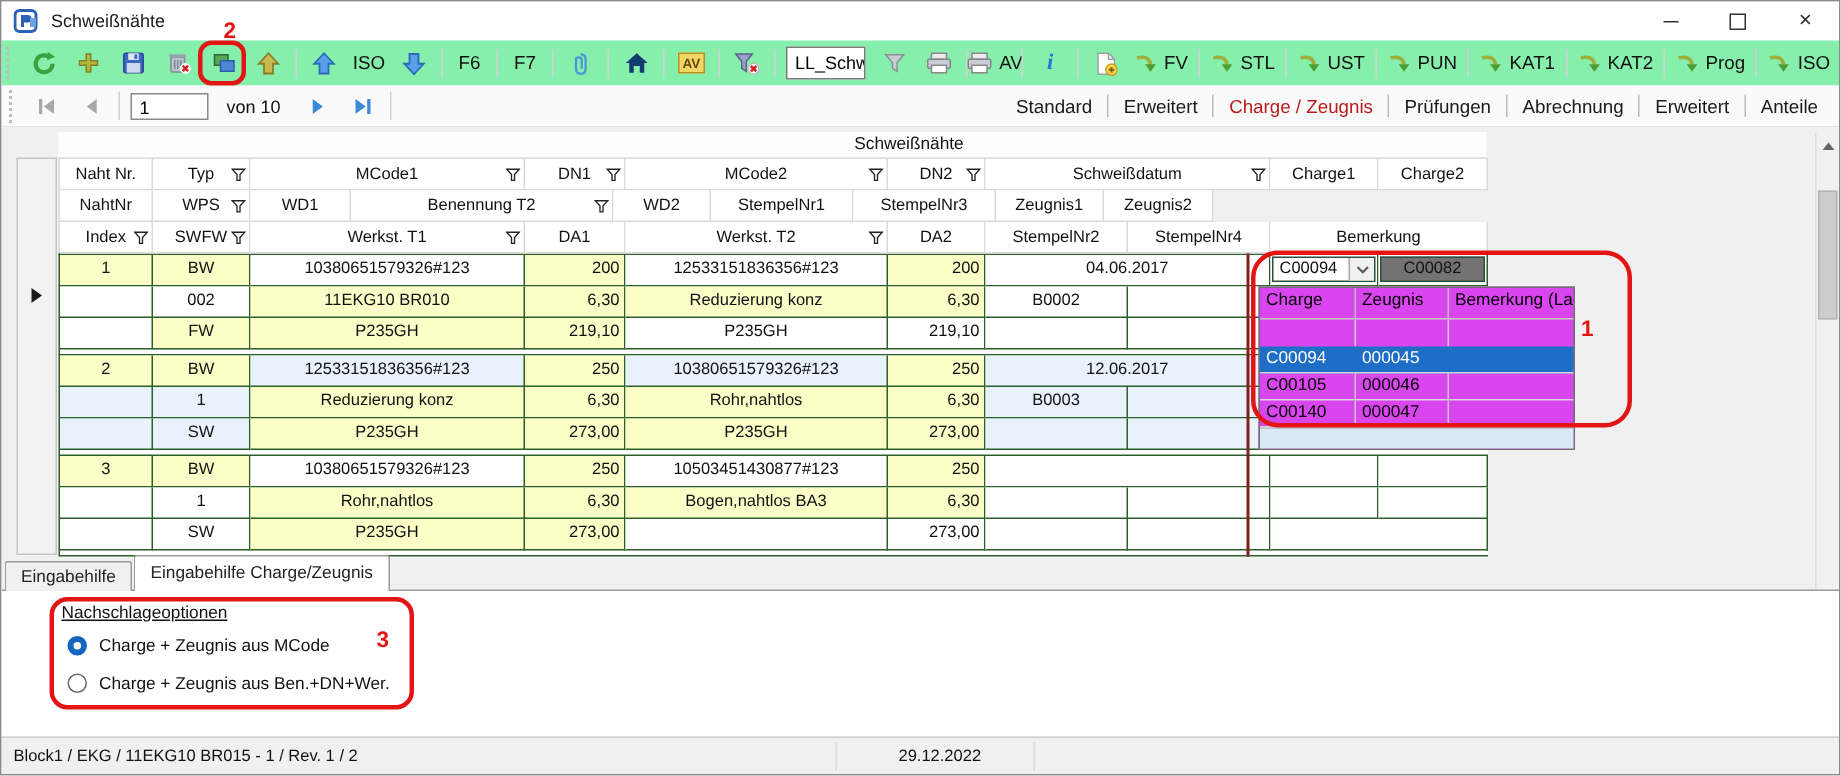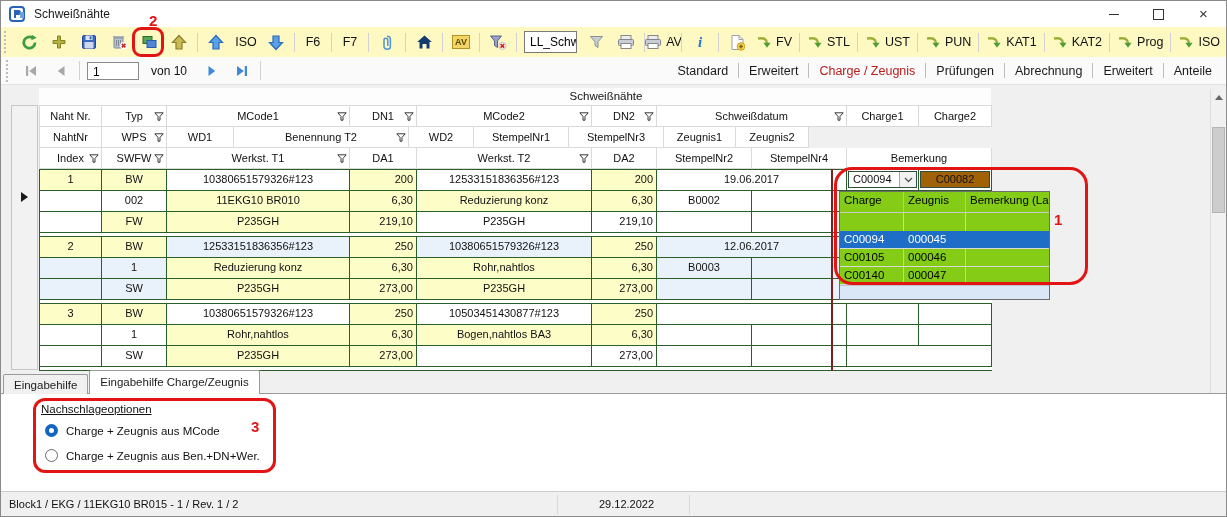--- a/index.html
+++ b/index.html
@@ -6,21 +6,21 @@
   .win{position:relative;width:1227px;height:517px;background:#fff;border:1px solid #8a8a8a;box-sizing:border-box;overflow:hidden;font-family:"Liberation Sans",sans-serif;}
   
   .titlebar{position:absolute;left:0;top:0;right:0;height:26px;background:#fff;display:flex;align-items:center;padding-left:8px;box-sizing:border-box;}
   .title-text{font-size:12px;color:#1a1a1a;margin-left:7px;}
   .wctrl{margin-left:auto;display:flex;height:26px;}
   .wbtn{width:45px;height:26px;display:flex;align-items:center;justify-content:center;}
   .minglyph{width:10px;border-bottom:1px solid #333;}
   .maxglyph{width:9px;height:9px;border:1px solid #333;}
   .xglyph{font-size:15px;color:#333;line-height:10px;}
   
-  .tb1{position:absolute;left:0;top:26px;right:0;height:30px;background:#fef9c3;display:flex;align-items:center;padding:0 2px;box-sizing:border-box;}
+  .tb1{position:absolute;left:0;top:26px;right:0;height:30px;background:#86efac;display:flex;align-items:center;padding:0 2px;box-sizing:border-box;}
   .tb2{position:absolute;left:0;top:56px;right:0;height:28px;background:#fafafa;border-bottom:1px solid #e4e4e4;display:flex;align-items:center;justify-content:space-between;padding:0 4px;box-sizing:border-box;}
   .tbtn{height:24px;min-width:22px;display:flex;align-items:center;justify-content:center;gap:4px;padding:0 4px;font-size:12.5px;color:#111;white-space:nowrap;}
   .tsep{width:1px;height:19px;background:#d2d2d2;margin:0 3px;flex:none;}
   .grip{width:4px;height:22px;border-left:2px dotted #bdbdbd;margin:0 4px 0 1px;flex:none;}
   .ic{display:flex;align-items:center;justify-content:center;}
   .tlabel{font-size:12.5px;color:#111;}
   .tcombo{width:226px;height:22px;background:#fff;border:1px solid #7a7a7a;display:flex;align-items:center;justify-content:space-between;font-size:12px;padding:0 5px;margin:0 4px;box-sizing:border-box;overflow:hidden;white-space:nowrap;}
   .avbox{background:#f2d564;border:1px solid #b39324;color:#5c4a06;font-size:9px;font-weight:bold;padding:1px 2px;line-height:10px;}
   .info-i{color:#1a7ad4;font-weight:bold;font-style:italic;font-size:15px;font-family:"Liberation Serif",serif;}
   .jumpgrp{margin-left:auto;display:flex;align-items:center;}
@@ -48,24 +48,24 @@
   .drow{display:flex;height:21px;}
   .dcell{box-sizing:border-box;border-right:1px solid #2a5f2a;border-bottom:1px solid #2a5f2a;font-size:11px;color:#111;line-height:19px;padding:0 3px;overflow:hidden;white-space:nowrap;text-align:center;flex:none;}
   .dcell.r{text-align:right;}
   .dcell.y{background:#fdfdc8;}
   .dcell.w{background:#fff;}
   .dcell.b{background:#e9f1fa;}
   .gsep{height:3px;background:#fff;border-bottom:1px solid #2a5f2a;}
   .ccell{padding:1px;}
   .combo{height:17px;margin:0;background:#fff;border:1px solid #2e4e3e;display:flex;align-items:center;justify-content:space-between;font-size:11px;padding-left:4px;box-sizing:border-box;}
   .cbtn{width:16px;height:15px;background:#f1f1f1;border-left:1px solid #a8a8a8;display:flex;align-items:center;justify-content:center;}
-  .cbox{height:17px;border:1px solid #2e4e3e;background:#a16207;font-size:11px;text-align:center;line-height:15px;box-sizing:border-box;}
+  .cbox{height:17px;border:1px solid #2e4e3e;background:#737373;font-size:11px;text-align:center;line-height:15px;box-sizing:border-box;}
   .vline{position:absolute;left:830px;top:168px;width:2px;height:202px;background:#7c2020;z-index:3;}
   
-  #dd{position:absolute;left:838px;top:190px;width:211px;background:#84cc16;border:1px solid #6e6e6e;z-index:6;font-size:11.5px;box-sizing:border-box;}
+  #dd{position:absolute;left:838px;top:190px;width:211px;background:#d946ef;border:1px solid #6e6e6e;z-index:6;font-size:11.5px;box-sizing:border-box;}
   .ddhead{display:flex;height:20px;border-bottom:1px solid #c9c9c9;}
   .ddhead span{box-sizing:border-box;padding:2px 4px 0 4px;border-right:1px solid #bdbdbd;overflow:hidden;white-space:nowrap;}
   .ddfilter{display:flex;height:18px;}
   .ddfilter span{box-sizing:border-box;border-right:1px solid #cfcfcf;}
   .ddrow{display:flex;height:17px;border-bottom:1px solid #d8d8d8;}
   .ddrow span{box-sizing:border-box;padding:0 4px;line-height:16px;border-right:1px solid #c9c9c9;overflow:hidden;white-space:nowrap;}
   .ddrow.sel{background:#1e6ec8;color:#fff;}
   .ddrow.sel span{border-right-color:#1e6ec8;}
   .ddc0{width:64px;flex:none;}
   .ddc1{width:62px;flex:none;}
@@ -575,21 +575,21 @@
         </div>
       <div id="grid-body" class="databody">
           <div class="ggroup">
             <div class="drow">
               <div class="dcell y" style="width: 62px;">1</div>
               <div class="dcell y" style="width: 65px;">BW</div>
               <div class="dcell w" style="width: 183px;">10380651579326#123</div>
               <div class="dcell y r" style="width: 67px;">200</div>
               <div class="dcell w" style="width: 175px;">12533151836356#123</div>
               <div class="dcell y r" style="width: 65px;">200</div>
-              <div class="dcell w" style="width: 190px;">19.06.2017</div>
+              <div class="dcell w" style="width: 190px;">04.06.2017</div>
               <div class="dcell w ccell" style="width: 72px;">
                 <div class="combo">
                   <span>C00094</span>
                   <span class="cbtn">
                     <svg width="9" height="6" viewBox="0 0 9 6">
                       <path d="M1 1 L4.5 4.5 L8 1" fill="none" stroke="#555" stroke-width="1.3"></path>
                     </svg>
                   </span>
                 </div>
               </div>

